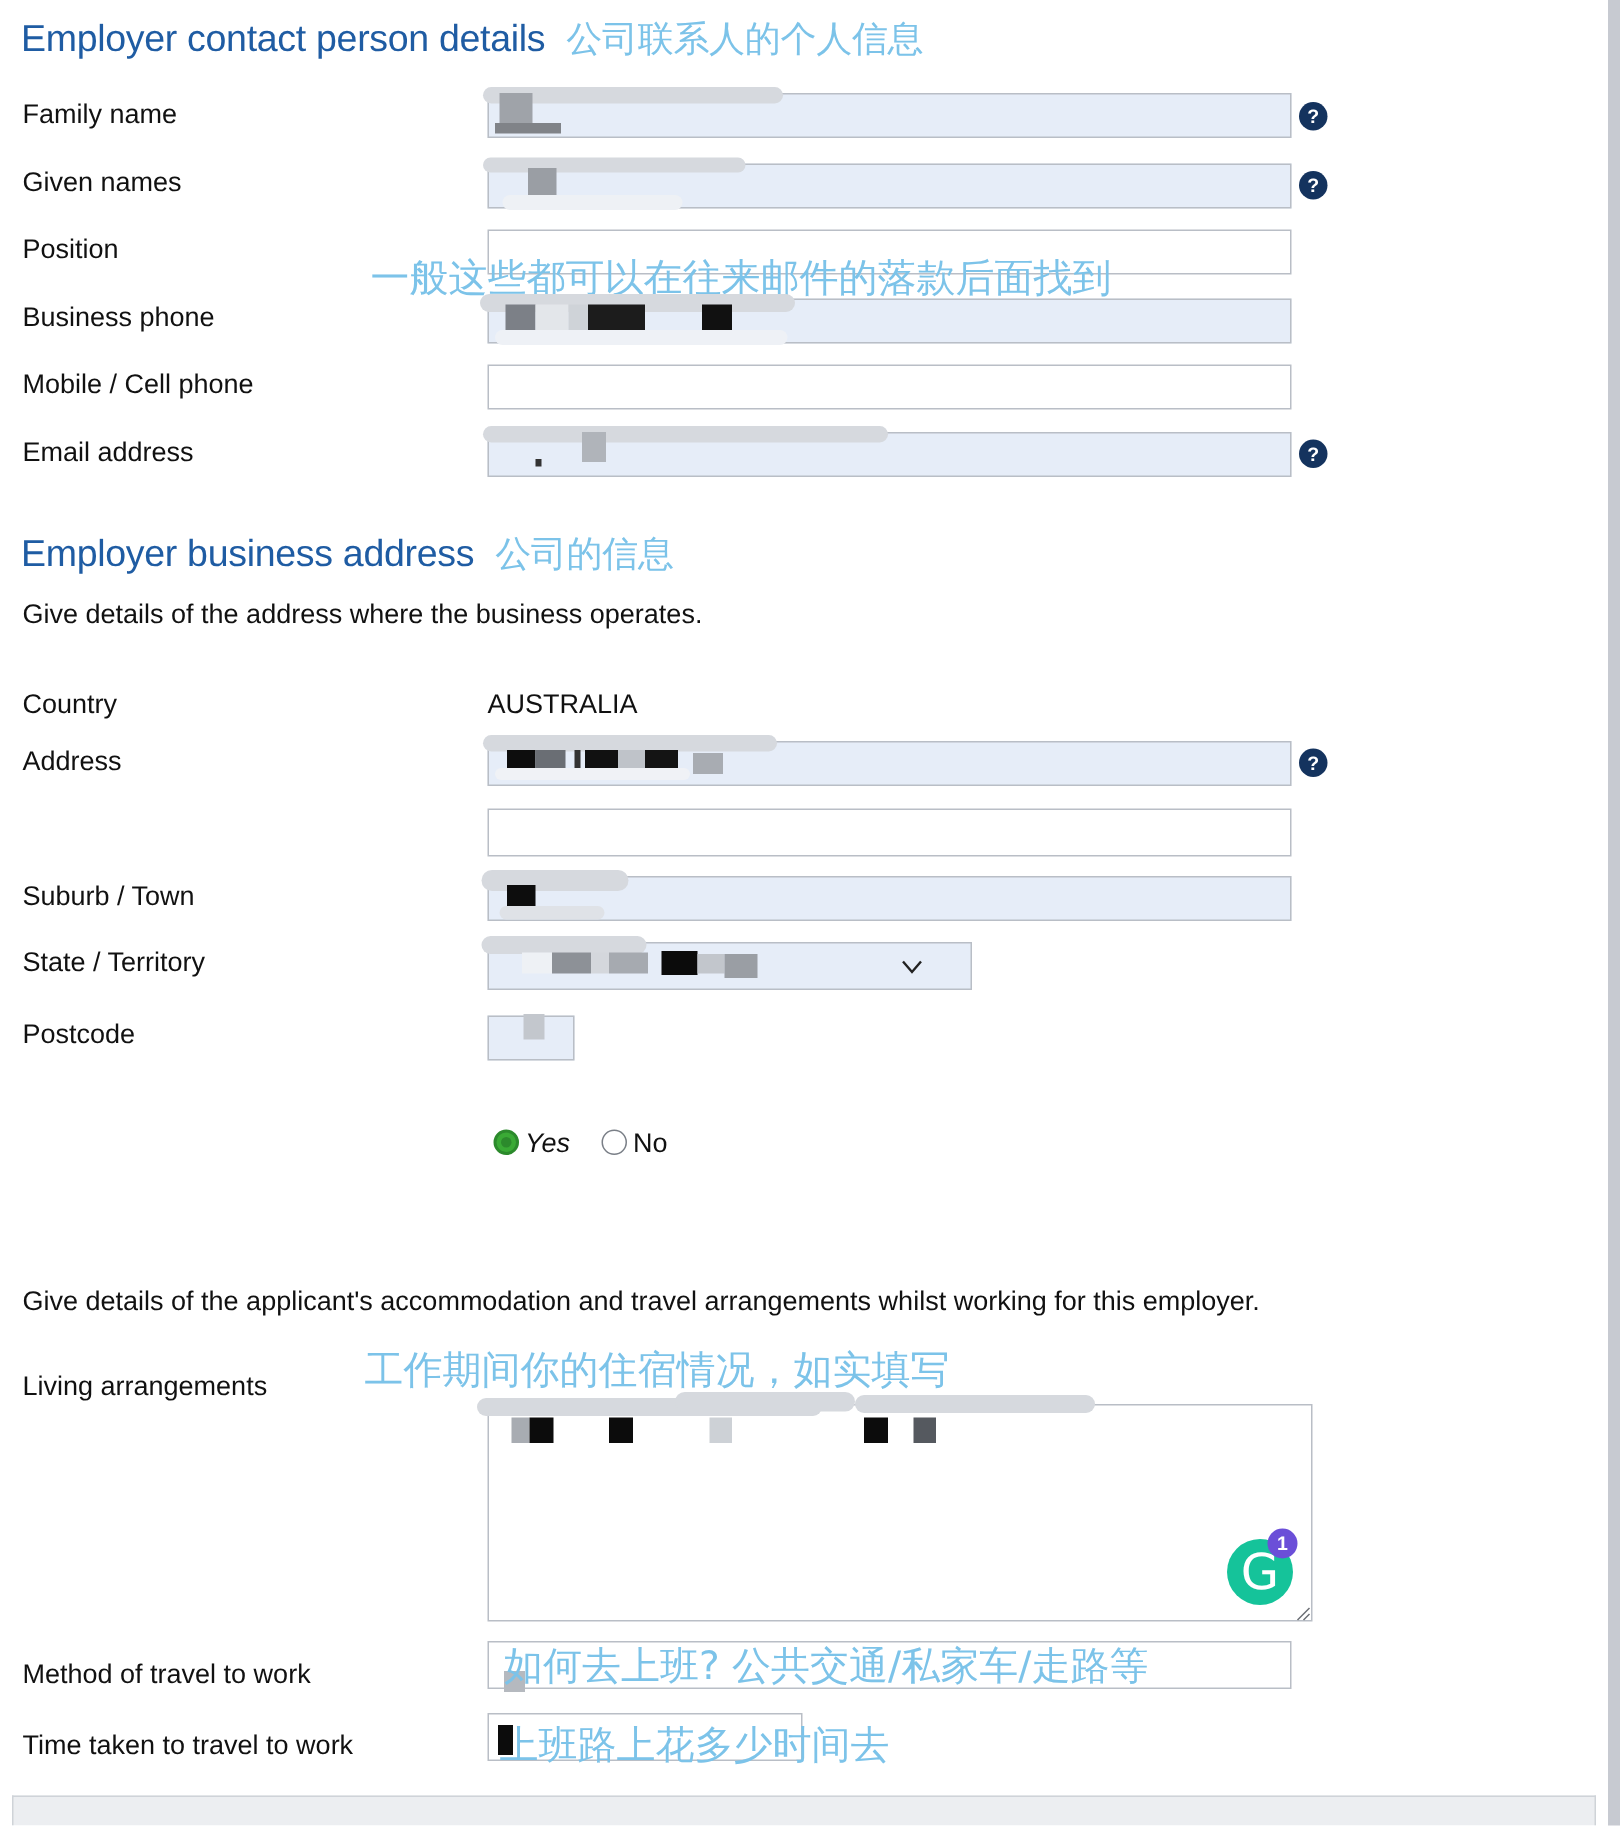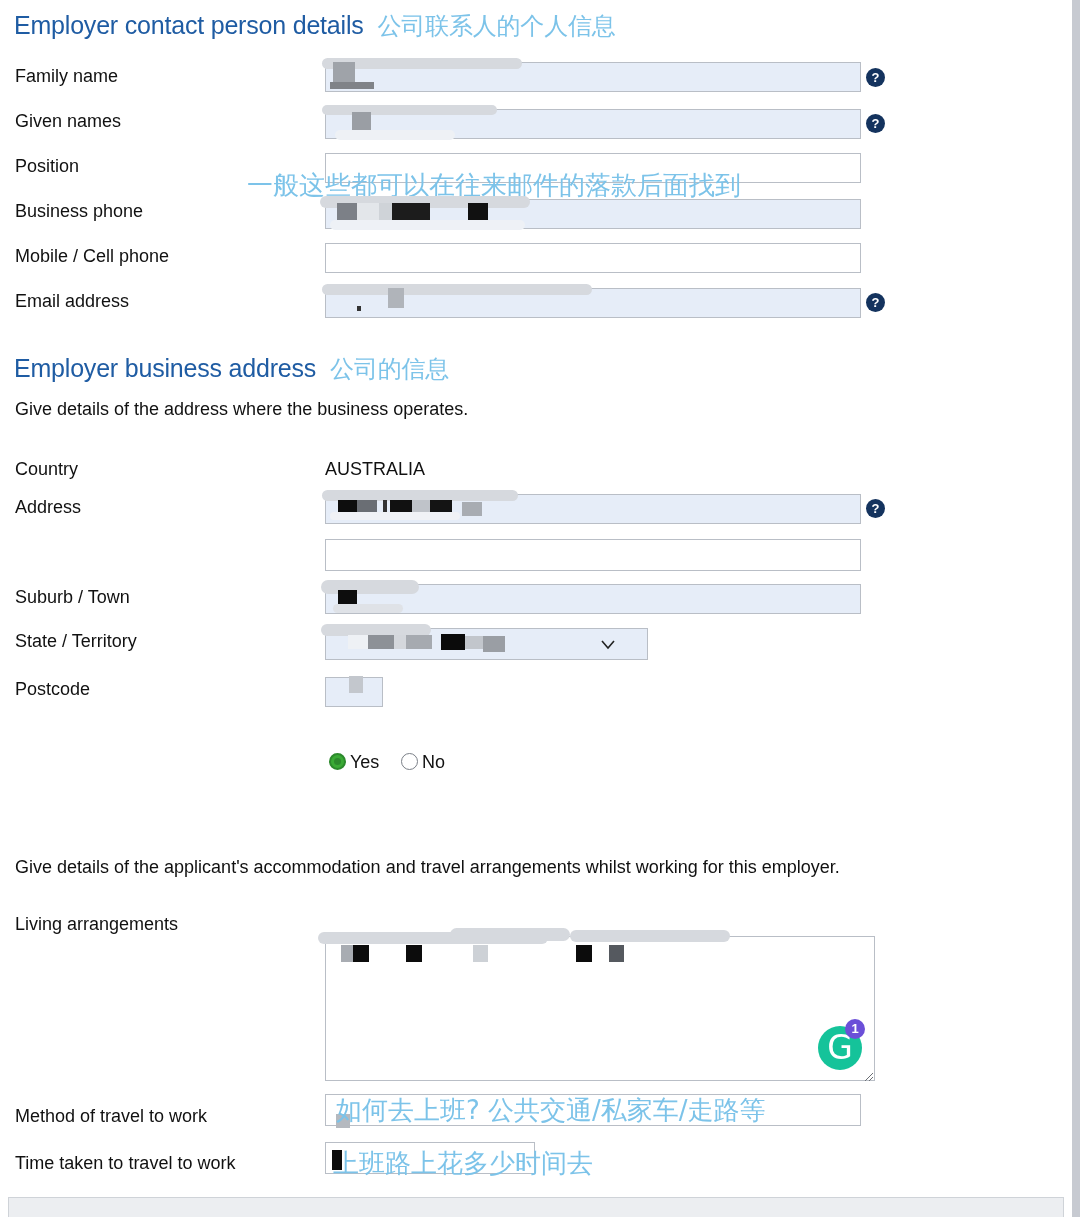--- a/index.html
+++ b/index.html
@@ -220,27 +220,28 @@
     <svg width="16" height="14" viewBox="0 0 16 14">
         <path d="M2 3 L8 10 L14 3" stroke="#222" stroke-width="1.6" fill="none"></path>
       </svg>
   </span>
 
   <div class="label" style="top:679px;">Postcode</div>
   <div class="fld" style="left:325px;top:677px;width:58px;"></div>
   <div class="rd" style="left:349px;top:676px;width:14px;height:17px;background:#c3c7cd;"></div>
 
   <span class="radio on" style="left:329px;top:753px;"></span>
-  <span class="rlab" style="left:350px;top:752px;">Yes</span>
+  <span class="rlab" style="left:350px;top:752px;font-style:italic;">Yes</span>
   <span class="radio off" style="left:401px;top:753px;"></span>
   <span class="rlab" style="left:422px;top:752px;">No</span>
 
   <div class="sub" style="left:15px;top:857px;">Give details of the applicant's accommodation and travel arrangements whilst working for this employer.</div>
 
   <div class="label" style="top:914px;">Living arrangements</div>
+  <div class="cn-over big" style="left:243px;top:896px;">工作期间你的住宿情况，如实填写</div>
 
   <div class="ta" style="left:325px;top:936px;width:550px;height:145px;"></div>
 
   <div class="smudge" style="left:318px;top:932px;width:230px;height:12px;"></div>
   <div class="smudge" style="left:450px;top:928px;width:120px;height:13px;"></div>
   <div class="smudge" style="left:570px;top:930px;width:160px;height:12px;"></div>
   <div class="rd" style="left:341px;top:945px;width:12px;height:17px;background:#a8acb2;"></div>
   <div class="rd" style="left:353px;top:945px;width:16px;height:17px;background:#0c0c0c;"></div>
   <div class="rd" style="left:406px;top:945px;width:16px;height:17px;background:#0c0c0c;"></div>
   <div class="rd" style="left:473px;top:945px;width:15px;height:17px;background:#cdd1d6;"></div>

